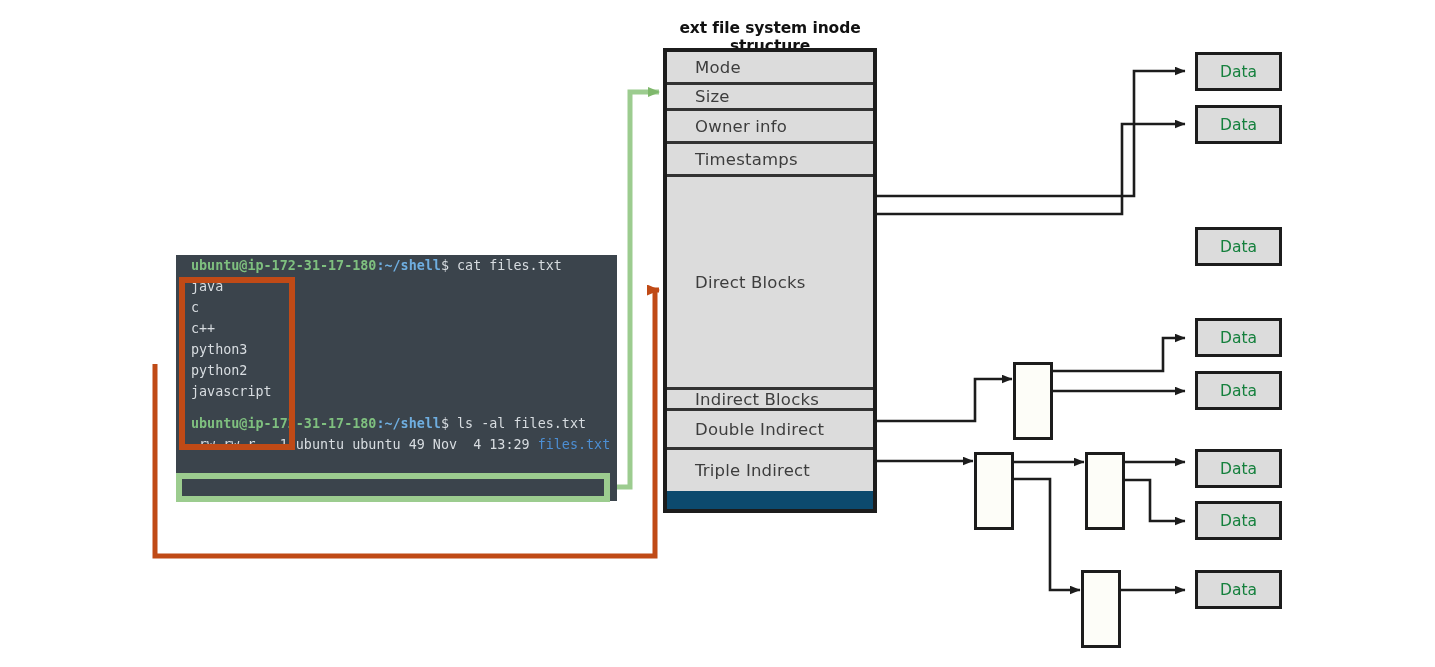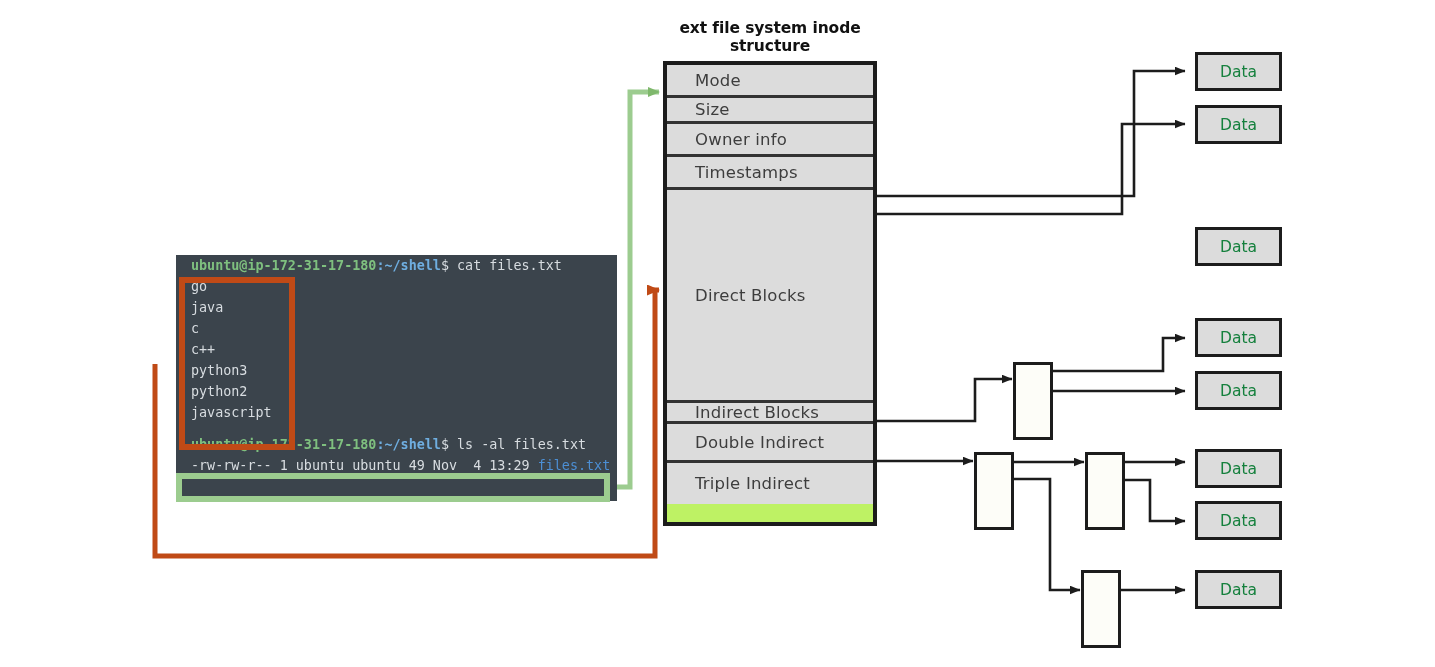--- a/index.html
+++ b/index.html
@@ -89,24 +89,24 @@
     height: 29px;
     border: 6px solid #9ccc8f;
     box-sizing: border-box;
     pointer-events: none;
   }
 
   
   #inode-table {
     position: absolute;
     left: 663px;
-    top: 61px;
+    top: 48px;
     width: 214px;
     height: 465px;
-    background: #bef264;
+    background: #0c4a6e;
     border: 4px solid #1c1c1c;
     box-sizing: border-box;
   }
   .inode-row {
     background: #dcdcdc;
     border-bottom: 3px solid #333333;
     box-sizing: border-box;
     display: flex;
     align-items: center;
     padding-left: 28px;
@@ -205,21 +205,20 @@
 
   <g>
     <path d="M155,364 L155,556 L655,556 L655,290 L659,290" fill="none" stroke="#c04a16" stroke-width="5" stroke-linejoin="miter" marker-end="url(#arrowOrange)"></path>
   </g>
 </svg>
 
 <div id="terminal">
 
   <div class="term-line prompt"><span class="c-user">ubuntu@ip-172-31-17-180</span><span class="c-path">:~/shell</span><span class="c-plain">$ </span><span class="c-plain">cat files.txt</span></div>
 
-  <div class="term-line">go</div>
   <div class="term-line">java</div>
   <div class="term-line">c</div>
   <div class="term-line">c++</div>
   <div class="term-line">python3</div>
   <div class="term-line">python2</div>
   <div class="term-line">javascript</div>
 
   <div class="term-spacer"></div>
 
   <div class="term-line prompt"><span class="c-user">ubuntu@ip-172-31-17-180</span><span class="c-path">:~/shell</span><span class="c-plain">$ </span><span class="c-plain">ls -al files.txt</span></div>

